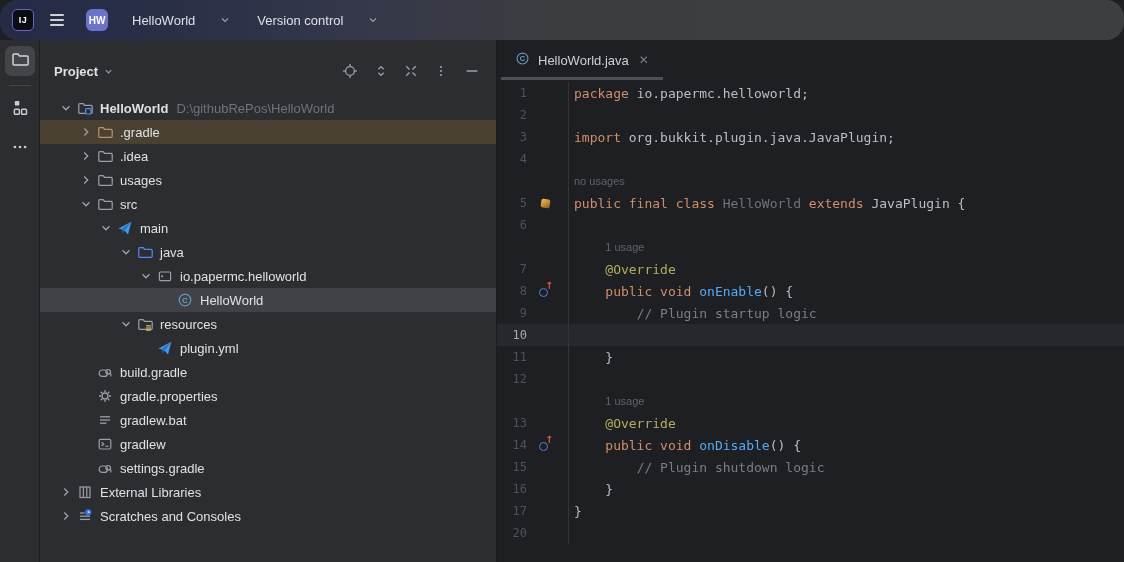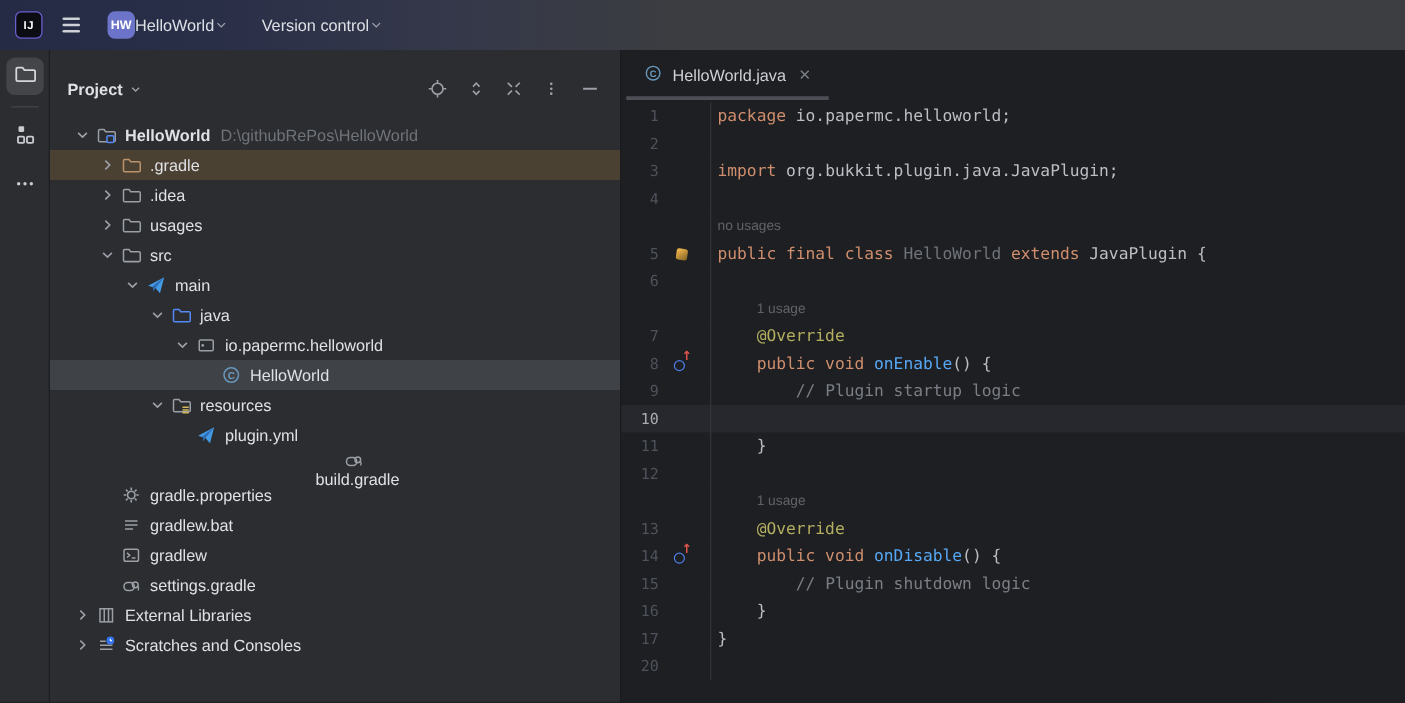--- a/index.html
+++ b/index.html
@@ -3,27 +3,27 @@
 <meta charset="utf-8">
 <style>
   * { margin:0; padding:0; box-sizing:border-box; }
   html,body { width:1124px; height:562px; overflow:hidden; background:#1e1f22;
               font-family:"Liberation Sans", sans-serif; }
   .app { display:flex; flex-direction:column; width:1124px; height:562px; }
 
   
   .titlebar { height:40px; flex:none; display:flex; align-items:center; gap:14px;
     padding:0 12px;
-    background:linear-gradient(to right,#252b45 0px,#2a2f48 170px,#35384a 360px,#3b3d41 540px,#3c3e41 100%); }
+    background:linear-gradient(to right,#252b45 0px,#2a2f48 170px,#35384a 360px,#3b3d41 540px,#3c3e41 100%);border-radius:18px; }
   .appicon { width:22px; height:22px; border-radius:5px; background:#0c0d12;
     border:1px solid #6a5fd1; color:#fff; font-size:9px; font-weight:bold;
     display:flex; align-items:center; justify-content:center; letter-spacing:.5px; }
   .hamburger { display:flex; flex-direction:column; gap:3px; width:18px; padding:2px; }
   .hamburger span { height:2px; background:#ced1d6; border-radius:1px; }
-  .tb-widget { display:flex; align-items:center; gap:0; color:#dde0e5; font-size:13px;
+  .tb-widget { display:flex; align-items:center; gap:24px; color:#dde0e5; font-size:13px;
     padding:4px 6px; border-radius:6px; }
   .badge { width:22px; height:22px; border-radius:6px; background:#6b74c8; color:#fff;
     font-weight:700; font-size:10px; display:flex; align-items:center; justify-content:center; }
   .chev svg { display:block; }
 
   
   .main { flex:1; display:flex; min-height:0; }
 
   .stripe { width:40px; flex:none; background:#2b2d30; border-right:1px solid #1e1f22;
     display:flex; flex-direction:column; align-items:center; padding-top:6px; gap:9px; }
@@ -323,21 +323,21 @@
           <div class="tree-row" style="padding-left: 96px;">
             <span class="tw-chev"></span>
             <span class="t-icon">
               <svg width="16" height="16" viewBox="0 0 16 16">
                 <polygon points="1.5,8.6 14.3,1.8 11,14.6 7.3,10.4" fill="#459ae6"></polygon>
                 <polygon points="14.3,1.8 7.3,10.4 5.6,13.4 5.3,8.8" fill="#2e6cb5"></polygon>
               </svg>
             </span>
             <span class="t-label">plugin.yml</span>
           </div>
-          <div class="tree-row" style="padding-left: 36px; flex-direction: column;">
+          <div class="tree-row" style="padding-left: 36px;">
             <span class="tw-chev"></span>
             <span class="t-icon">
               <svg width="16" height="16" viewBox="0 0 16 16">
                 <g fill="none" stroke="#9aa0a6" stroke-width="1.2">
                   <rect x="2.2" y="6" width="8.2" height="6.4" rx="3"></rect>
                   <circle cx="11.2" cy="7.8" r="2.3"></circle>
                   <path d="M13.3 9.2q1.2 1.4.2 3.2"></path>
                 </g>
               </svg>
             </span>

